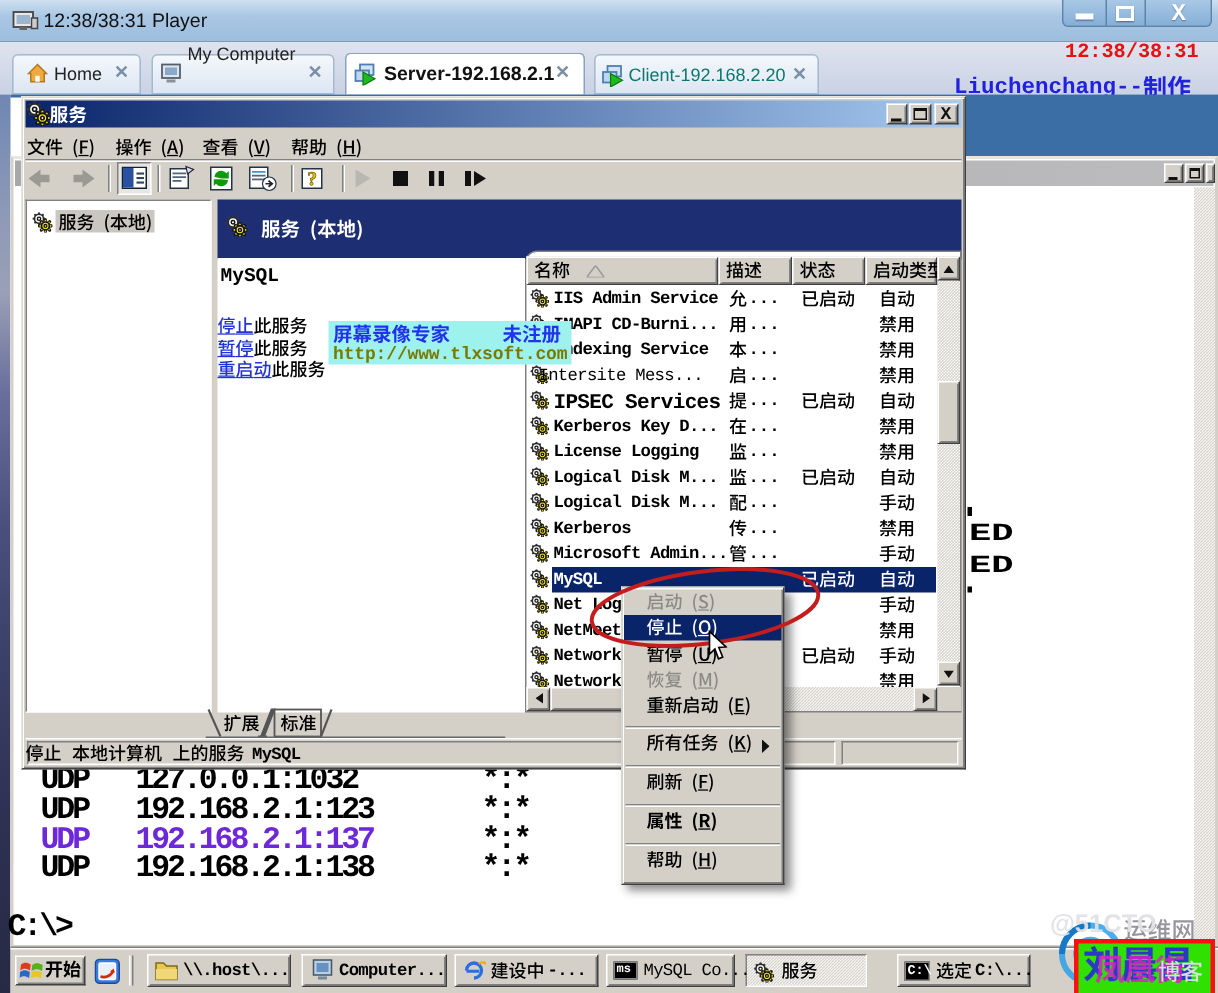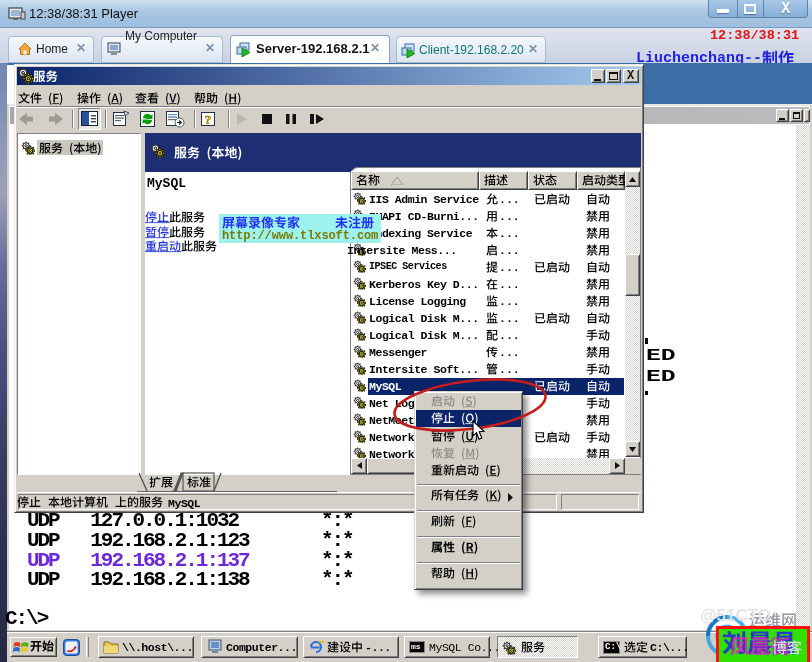--- a/index.html
+++ b/index.html
@@ -355,37 +355,37 @@
 <div class="a mono" style="left:499px;top:227.0px;font-size:11.5px;color:#000;font-weight:bold">...</div>
 <svg style="position:absolute;left:586px;top:226.5px;width:24.0px;height:13.8px;overflow:visible" viewBox="0 0 24.0 13.8">
     <g fill="#000" transform="translate(0,10.56) scale(12)">
       <use href="#g46" x="0.000"></use>
       <use href="#g45" x="1.000"></use>
     </g>
   </svg>
 <svg class="a" style="left:353px;top:243.0px" width="13" height="13" viewBox="0 0 14 14">
     <use href="#gear2"></use>
   </svg>
-<div class="a mono" style="left:347px;top:244.0px;font-size:11.5px;letter-spacing:-0.45px;color:#000;font-weight:bold">Intersite Mess...</div>
+<div class="a mono" style="left:359px;top:244.0px;font-size:11.5px;letter-spacing:-0.45px;color:#000;font-weight:normal">Intersite Mess...</div>
 <svg style="position:absolute;left:486px;top:243.5px;width:12.0px;height:13.8px;overflow:visible" viewBox="0 0 12.0 13.8">
     <g fill="#000" transform="translate(0,10.56) scale(12)">
       <use href="#g32" x="0.000"></use>
     </g>
   </svg>
 <div class="a mono" style="left:499px;top:244.0px;font-size:11.5px;color:#000;font-weight:bold">...</div>
 <svg style="position:absolute;left:586px;top:243.5px;width:24.0px;height:13.8px;overflow:visible" viewBox="0 0 24.0 13.8">
     <g fill="#000" transform="translate(0,10.56) scale(12)">
       <use href="#g46" x="0.000"></use>
       <use href="#g45" x="1.000"></use>
     </g>
   </svg>
 <svg class="a" style="left:353px;top:260.0px" width="13" height="13" viewBox="0 0 14 14">
     <use href="#gear2"></use>
   </svg>
-<div class="a mono" style="left:369px;top:261.0px;font-size:10px;letter-spacing:-0.45px;color:#000;font-weight:bold">IPSEC Services</div>
+<div class="a mono" style="left:369px;top:261.0px;font-size:14px;letter-spacing:-0.45px;color:#000;font-weight:bold">IPSEC Services</div>
 <svg style="position:absolute;left:486px;top:260.5px;width:12.0px;height:13.8px;overflow:visible" viewBox="0 0 12.0 13.8">
     <g fill="#000" transform="translate(0,10.56) scale(12)">
       <use href="#g47" x="0.000"></use>
     </g>
   </svg>
 <div class="a mono" style="left:499px;top:261.0px;font-size:11.5px;color:#000;font-weight:bold">...</div>
 <svg style="position:absolute;left:534px;top:260.5px;width:36.0px;height:13.8px;overflow:visible" viewBox="0 0 36.0 13.8">
     <g fill="#000" transform="translate(0,10.56) scale(12)">
       <use href="#g43" x="0.000"></use>
       <use href="#g32" x="1.000"></use>
@@ -465,37 +465,37 @@
 <div class="a mono" style="left:499px;top:329.0px;font-size:11.5px;color:#000;font-weight:bold">...</div>
 <svg style="position:absolute;left:586px;top:328.5px;width:24.0px;height:13.8px;overflow:visible" viewBox="0 0 24.0 13.8">
     <g fill="#000" transform="translate(0,10.56) scale(12)">
       <use href="#g51" x="0.000"></use>
       <use href="#g33" x="1.000"></use>
     </g>
   </svg>
 <svg class="a" style="left:353px;top:345.0px" width="13" height="13" viewBox="0 0 14 14">
     <use href="#gear2"></use>
   </svg>
-<div class="a mono" style="left:369px;top:346.0px;font-size:11.5px;letter-spacing:-0.45px;color:#000;font-weight:bold">Messenger</div>
+<div class="a mono" style="left:369px;top:346.0px;font-size:11.5px;letter-spacing:-0.45px;color:#000;font-weight:bold">Kerberos</div>
 <svg style="position:absolute;left:486px;top:345.5px;width:12.0px;height:13.8px;overflow:visible" viewBox="0 0 12.0 13.8">
     <g fill="#000" transform="translate(0,10.56) scale(12)">
       <use href="#g52" x="0.000"></use>
     </g>
   </svg>
 <div class="a mono" style="left:499px;top:346.0px;font-size:11.5px;color:#000;font-weight:bold">...</div>
 <svg style="position:absolute;left:586px;top:345.5px;width:24.0px;height:13.8px;overflow:visible" viewBox="0 0 24.0 13.8">
     <g fill="#000" transform="translate(0,10.56) scale(12)">
       <use href="#g46" x="0.000"></use>
       <use href="#g45" x="1.000"></use>
     </g>
   </svg>
 <svg class="a" style="left:353px;top:362.0px" width="13" height="13" viewBox="0 0 14 14">
     <use href="#gear2"></use>
   </svg>
-<div class="a mono" style="left:369px;top:363.0px;font-size:11.5px;letter-spacing:-0.45px;color:#000;font-weight:bold">Intersite Soft...</div>
+<div class="a mono" style="left:369px;top:363.0px;font-size:11.5px;letter-spacing:-0.45px;color:#000;font-weight:bold">Microsoft Admin...</div>
 <svg style="position:absolute;left:486px;top:362.5px;width:12.0px;height:13.8px;overflow:visible" viewBox="0 0 12.0 13.8">
     <g fill="#000" transform="translate(0,10.56) scale(12)">
       <use href="#g53" x="0.000"></use>
     </g>
   </svg>
 <div class="a mono" style="left:499px;top:363.0px;font-size:11.5px;color:#000;font-weight:bold">...</div>
 <svg style="position:absolute;left:586px;top:362.5px;width:24.0px;height:13.8px;overflow:visible" viewBox="0 0 24.0 13.8">
     <g fill="#000" transform="translate(0,10.56) scale(12)">
       <use href="#g51" x="0.000"></use>
       <use href="#g33" x="1.000"></use>

